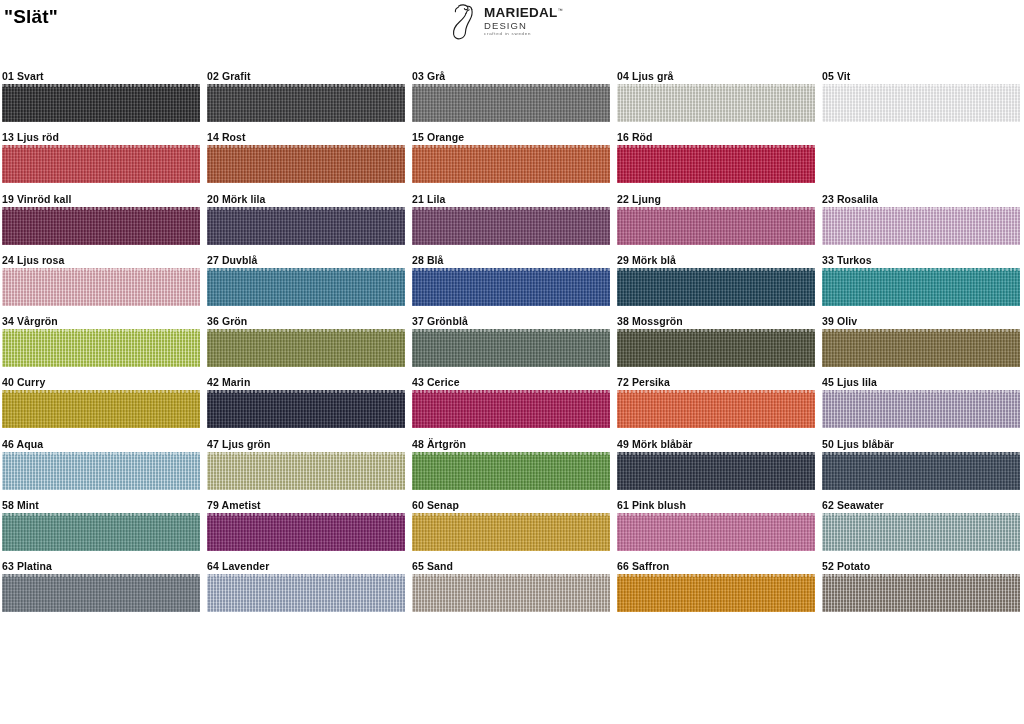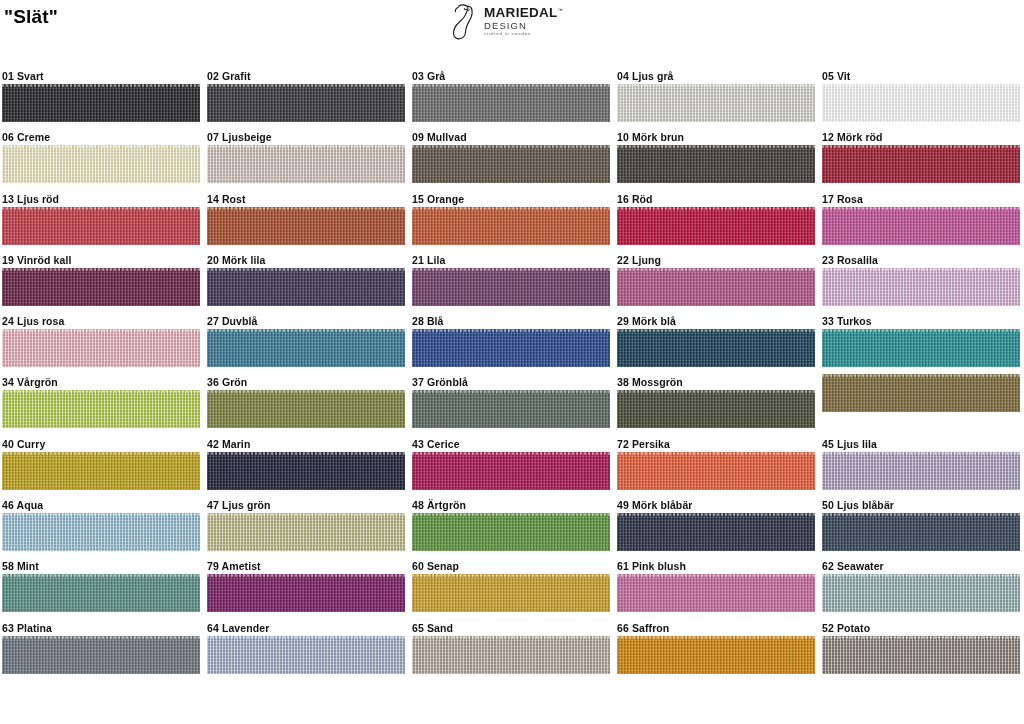--- a/index.html
+++ b/index.html
@@ -215,61 +215,35 @@
         <div class="swatch-label">04 Ljus grå</div>
         <div class="swatch-chip light" style="background-color: rgb(205, 206, 196);"></div>
       </div>
       <div class="swatch-cell c4">
         <div class="swatch-label">05 Vit</div>
         <div class="swatch-chip light" style="background-color: rgb(244, 244, 246);"></div>
       </div>
     </div>
     <div class="swatch-row">
       <div class="swatch-cell c0">
-        <div class="swatch-label">06 Creme</div>
-        <div class="swatch-chip light" style="background-color: rgb(232, 226, 188);"></div>
-      </div>
-      <div class="swatch-cell c1">
-        <div class="swatch-label">07 Ljusbeige</div>
-        <div class="swatch-chip light" style="background-color: rgb(199, 189, 180);"></div>
-      </div>
-      <div class="swatch-cell c2">
-        <div class="swatch-label">09 Mullvad</div>
-        <div class="swatch-chip" style="background-color: rgb(97, 88, 76);"></div>
-      </div>
-      <div class="swatch-cell c3">
-        <div class="swatch-label">10 Mörk brun</div>
-        <div class="swatch-chip" style="background-color: rgb(67, 64, 59);"></div>
-      </div>
-      <div class="swatch-cell c4">
-        <div class="swatch-label">12 Mörk röd</div>
-        <div class="swatch-chip" style="background-color: rgb(156, 35, 56);"></div>
-      </div>
-    </div>
-    <div class="swatch-row">
-      <div class="swatch-cell c0">
         <div class="swatch-label">13 Ljus röd</div>
         <div class="swatch-chip" style="background-color: rgb(192, 64, 74);"></div>
       </div>
       <div class="swatch-cell c1">
         <div class="swatch-label">14 Rost</div>
         <div class="swatch-chip" style="background-color: rgb(168, 81, 49);"></div>
       </div>
       <div class="swatch-cell c2">
         <div class="swatch-label">15 Orange</div>
         <div class="swatch-chip" style="background-color: rgb(192, 90, 54);"></div>
       </div>
       <div class="swatch-cell c3">
         <div class="swatch-label">16 Röd</div>
         <div class="swatch-chip" style="background-color: rgb(184, 22, 64);"></div>
       </div>
-      <div class="swatch-cell c4">
-        <div class="swatch-label">17 Rosa</div>
-        <div class="swatch-chip" style="background-color: rgb(192, 86, 152);"></div>
-      </div>
     </div>
     <div class="swatch-row">
       <div class="swatch-cell c0">
         <div class="swatch-label">19 Vinröd kall</div>
         <div class="swatch-chip" style="background-color: rgb(107, 39, 73);"></div>
       </div>
       <div class="swatch-cell c1">
         <div class="swatch-label">20 Mörk lila</div>
         <div class="swatch-chip" style="background-color: rgb(64, 58, 85);"></div>
       </div>
@@ -319,20 +293,21 @@
       </div>
       <div class="swatch-cell c2">
         <div class="swatch-label">37 Grönblå</div>
         <div class="swatch-chip" style="background-color: rgb(91, 107, 98);"></div>
       </div>
       <div class="swatch-cell c3">
         <div class="swatch-label">38 Mossgrön</div>
         <div class="swatch-chip" style="background-color: rgb(75, 78, 58);"></div>
       </div>
       <div class="swatch-cell c4">
+        <div class="swatch-label">39 Oliv</div>
         <div class="swatch-chip" style="background-color: rgb(125, 109, 65);"></div>
       </div>
     </div>
     <div class="swatch-row">
       <div class="swatch-cell c0">
         <div class="swatch-label">40 Curry</div>
         <div class="swatch-chip" style="background-color: rgb(187, 163, 33);"></div>
       </div>
       <div class="swatch-cell c1">
         <div class="swatch-label">42 Marin</div>

